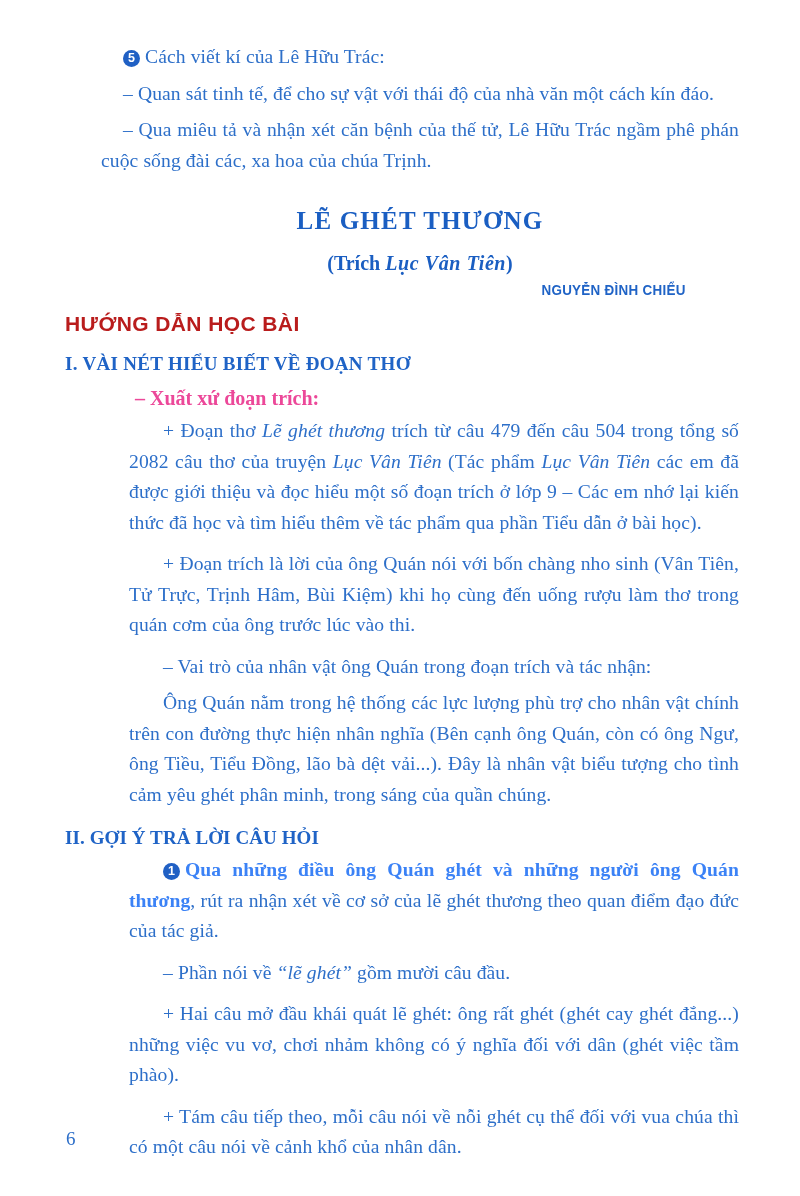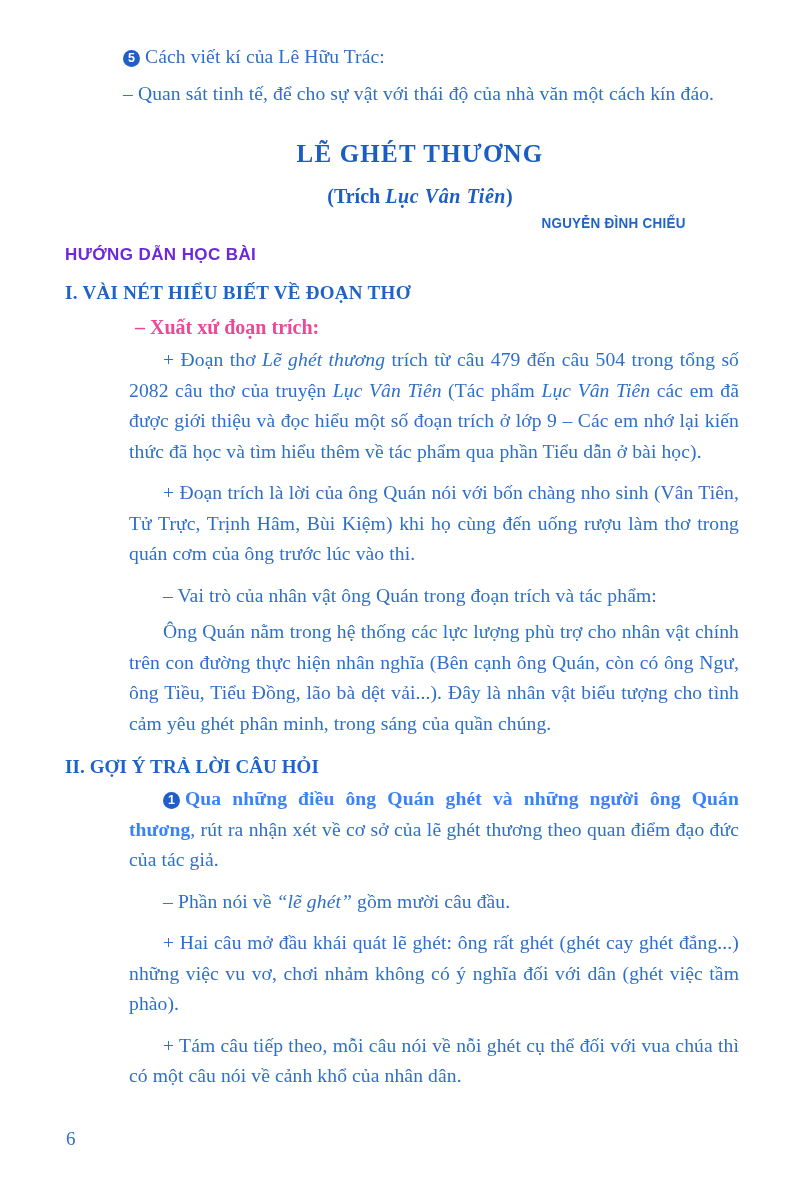--- a/index.html
+++ b/index.html
@@ -109,24 +109,24 @@
     color: #1f63c6;
     transform: scaleX(0.92);
     transform-origin: right center;
   }
 
   
   .h-guide {
     margin-top: 14px;
     margin-left: -36px;
     font-family: "Liberation Sans", "DejaVu Sans", sans-serif;
-    font-size: 17px;
+    font-size: 21px;
     font-weight: bold;
     letter-spacing: 0.4px;
-    color: #6d28d9;
+    color: #b91c1c;
   }
   .h-roman {
     margin-top: 17px;
     margin-left: -36px;
     font-size: 19px;
     font-weight: bold;
     letter-spacing: 0.3px;
     color: #1f63c6;
   }
   .h-roman.tight { letter-spacing: 0.1px; }
@@ -172,38 +172,39 @@
 <body>
 
 <div class="page">
   <div class="content">
 
     <p class="para indent">
       <span class="circnum">5</span><span>Cách viết kí của Lê Hữu Trác:</span>
     </p>
 
     <p class="para indent gap-sm">– Quan sát tinh tế, để cho sự vật với thái độ của nhà văn một cách kín đáo.</p>
+    <p class="para indent gap-sm">– Qua miêu tả và nhận xét căn bệnh của thế tử, Lê Hữu Trác ngầm phê phán cuộc sống đài các, xa hoa của chúa Trịnh.</p>
 
     <div class="title-block">
       <div class="main-title">LẼ GHÉT THƯƠNG</div>
       <div class="sub-title"><span>(Trích </span><span class="work">Lục Vân Tiên</span><span>)</span></div>
     </div>
     <div class="author">NGUYỄN ĐÌNH CHIỂU</div>
 
     <div class="h-guide">HƯỚNG DẪN HỌC BÀI</div>
 
     <div class="h-roman">I. VÀI NÉT HIỂU BIẾT VỀ ĐOẠN THƠ</div>
 
     <div class="h-sub">– Xuất xứ đoạn trích:</div>
 
     <p class="para indent-lg gap-sm"><span>+ Đoạn thơ </span><em>Lẽ ghét thương</em><span> trích từ câu 479 đến câu 504 trong tổng số 2082 câu thơ của truyện </span><em>Lục Vân Tiên</em><span> (Tác phẩm </span><em>Lục Vân Tiên</em><span> các em đã được giới thiệu và đọc hiểu một số đoạn trích ở lớp 9 – Các em nhớ lại kiến thức đã học và tìm hiểu thêm về tác phẩm qua phần Tiểu dẫn ở bài học).</span></p>
 
     <p class="para indent-lg gap-md">+ Đoạn trích là lời của ông Quán nói với bốn chàng nho sinh (Vân Tiên, Tử Trực, Trịnh Hâm, Bùi Kiệm) khi họ cùng đến uống rượu làm thơ trong quán cơm của ông trước lúc vào thi.</p>
 
-    <p class="para indent-lg gap-md">– Vai trò của nhân vật ông Quán trong đoạn trích và tác phẩm:</p>
+    <p class="para indent-lg gap-md">– Vai trò của nhân vật ông Quán trong đoạn trích và tác nhận:</p>
 
     <p class="para indent-lg gap-sm">Ông Quán nằm trong hệ thống các lực lượng phù trợ cho nhân vật chính trên con đường thực hiện nhân nghĩa (Bên cạnh ông Quán, còn có ông Ngư, ông Tiều, Tiểu Đồng, lão bà dệt vải...). Đây là nhân vật biểu tượng cho tình cảm yêu ghét phân minh, trong sáng của quần chúng.</p>
 
     <div class="h-roman tight">II. GỢI Ý TRẢ LỜI CÂU HỎI</div>
 
     <p class="para indent-lg gap-sm bold-lead"><span class="circnum">1</span><b>Qua những điều ông Quán ghét và những người ông Quán thương</b><span>, rút ra nhận xét về cơ sở của lẽ ghét thương theo quan điểm đạo đức của tác giả.</span></p>
 
     <p class="para indent-lg gap-md"><span>– Phần nói về </span><em>“lẽ ghét”</em><span> gồm mười câu đầu.</span></p>
 
     <p class="para indent-lg gap-md">+ Hai câu mở đầu khái quát lẽ ghét: ông rất ghét (ghét cay ghét đắng...) những việc vu vơ, chơi nhảm không có ý nghĩa đối với dân (ghét việc tầm phào).</p>

